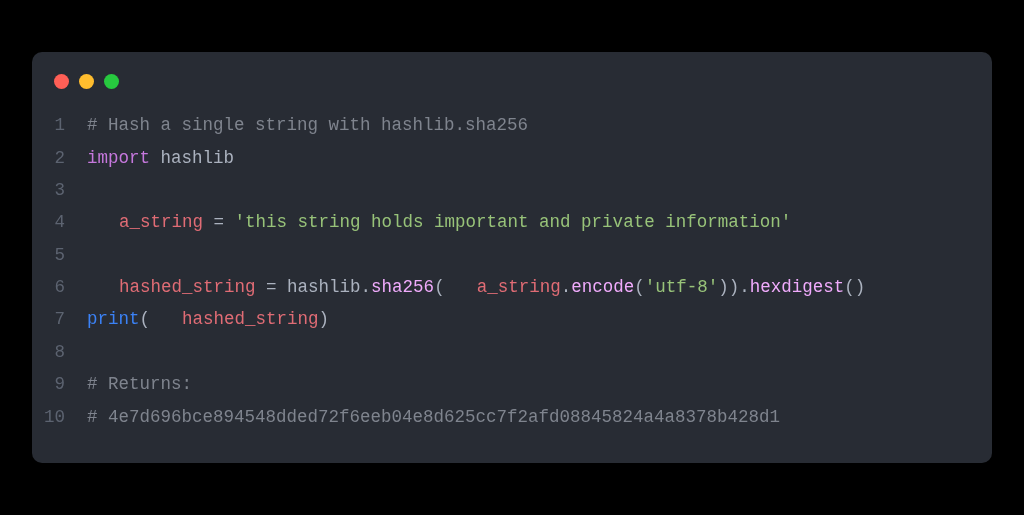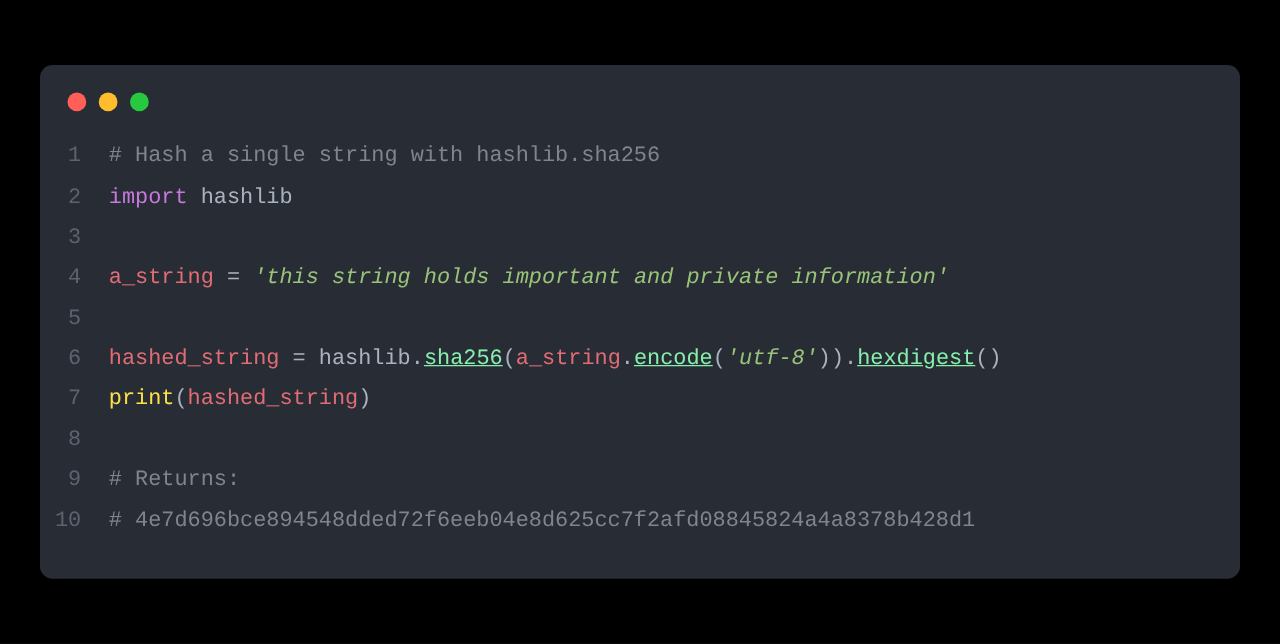--- a/index.html
+++ b/index.html
@@ -48,25 +48,25 @@
     padding-right: 22px;
     user-select: none;
     flex-shrink: 0;
   }
   .code {
     color: #abb2bf;
   }
   .tok-comment { color: #7f848e; }
   .tok-keyword { color: #c678dd; text-align: right; }
   .tok-module  { color: #abb2bf; }
-  .tok-var     { color: #e06c75; }
+  .tok-var     { color: #e06c75; margin-left: 32px; }
   .tok-op      { color: #abb2bf; }
-  .tok-string  { color: #98c379; font-style: italic; }
-  .tok-func    { color: #fde047; }
-  .tok-method  { color: #86efac; text-decoration: underline; }
+  .tok-string  { color: #98c379; }
+  .tok-func    { color: #3b82f6; }
+  .tok-method  { color: #f0abfc; }
   .tok-punct   { color: #abb2bf; }
 </style>
 </head>
 <body>
 
 <div class="window">
   <div class="traffic-lights">
     <div class="light red"></div>
     <div class="light yellow"></div>
     <div class="light green"></div>

